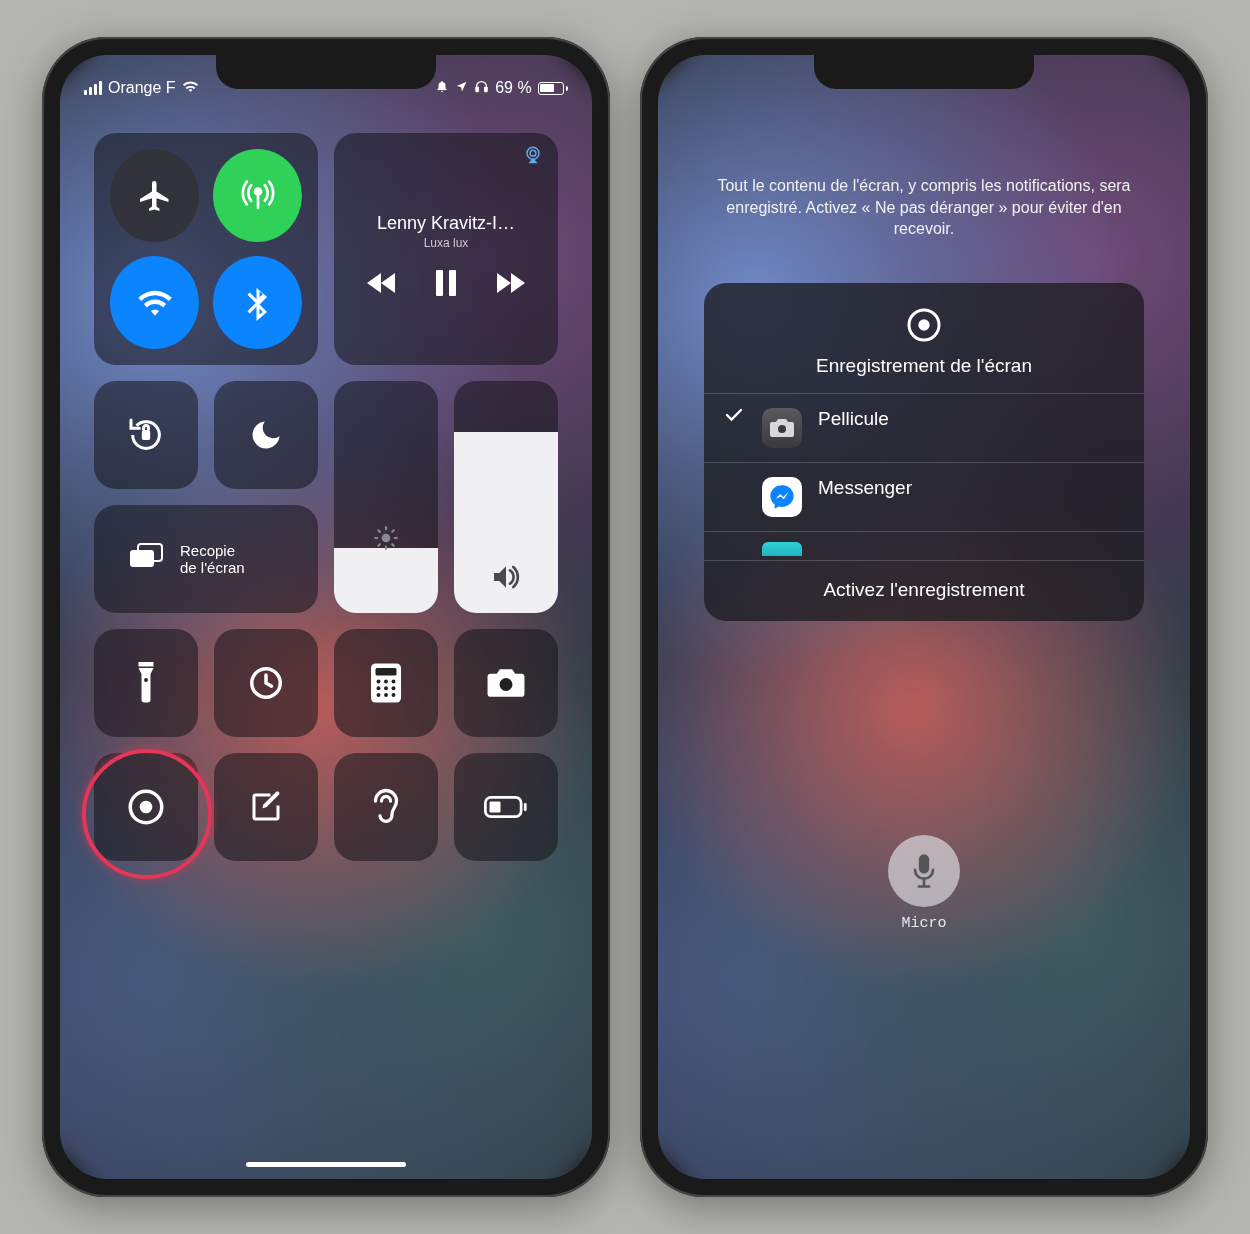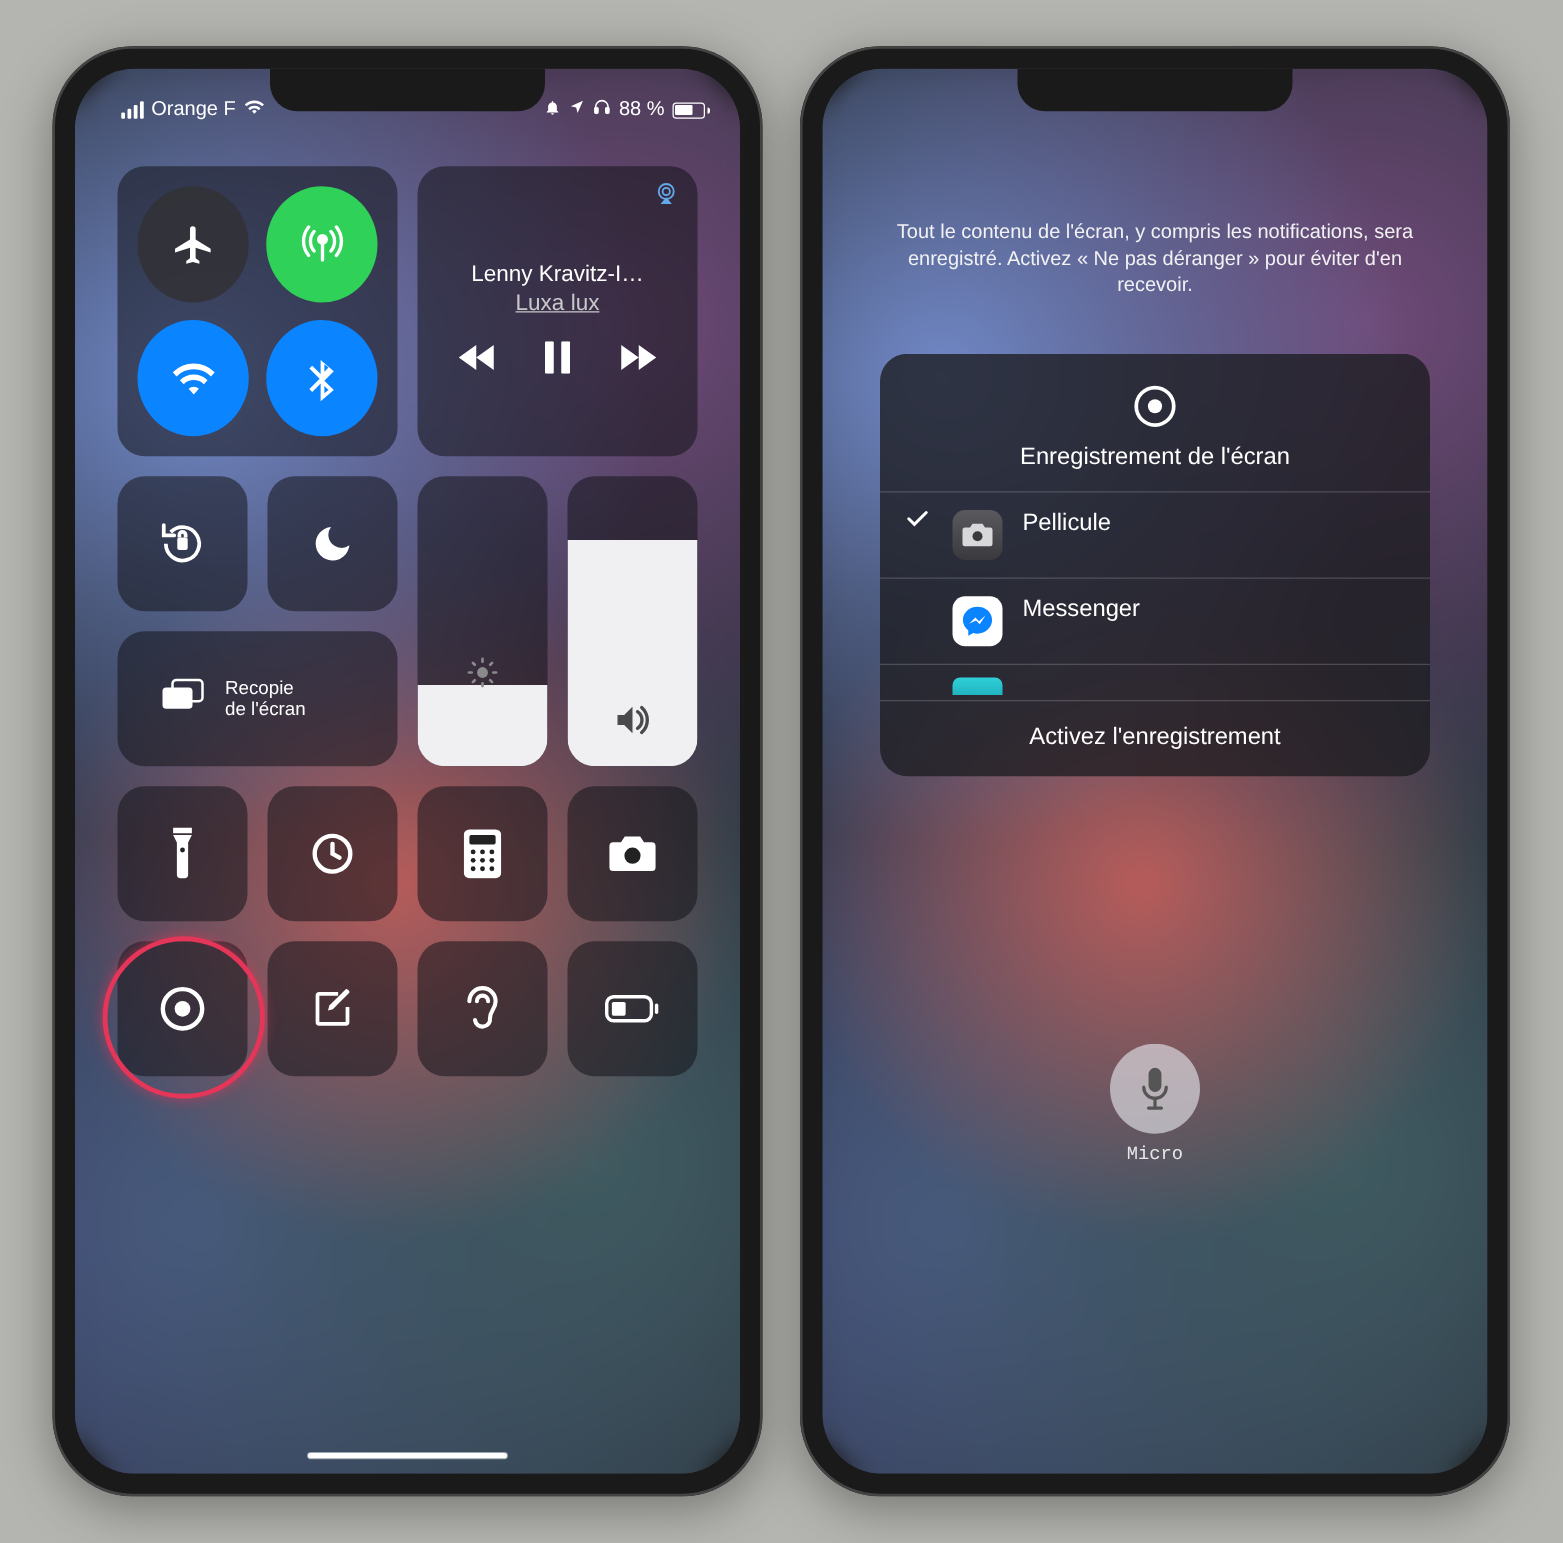--- a/index.html
+++ b/index.html
@@ -52,21 +52,21 @@
   .cc-overlay {
     position: absolute;
     inset: 0;
     backdrop-filter: blur(8px);
   }
 
   
   .statusbar {
     position: absolute;
     top: 18px;
-    left: 13px; right: 0;
+    left: 0; right: 0;
     height: 30px;
     display: flex;
     justify-content: space-between;
     align-items: center;
     padding: 0 24px;
     font-size: 16px;
     font-weight: 500;
     z-index: 40;
   }
   .statusbar .left, .statusbar .right { display: flex; align-items: center; gap: 6px; }
@@ -115,21 +115,21 @@
     display:flex; align-items:center; justify-content:center;
   }
   .c-dark { background: rgba(50,50,55,.9); }
   .c-green { background:#30d158; }
   .c-blue { background:#0a84ff; }
 
   
   .media { flex-direction:column; padding:16px 14px 6px; justify-content:center; position:relative; }
   .airplay-icn { position:absolute; top:12px; right:14px; opacity:.9; }
   .media-title { font-size:18px; font-weight:500; white-space:nowrap; overflow:hidden; text-overflow:ellipsis; max-width:90%; text-align:center; }
-  .media-sub { font-size:18px; color:#c9c9cc; margin-top:2px;text-decoration:underline; }
+  .media-sub { font-size:12px; color:#c9c9cc; margin-top:2px; }
   .media-controls { display:flex; gap:36px; margin-top:20px; align-items:center; }
   .media-controls svg { display:block; }
 
   
   .slider { background: rgba(20,20,25,.55); }
   .slider-fill { position:absolute; left:0; right:0; bottom:0; background:#f0f0f2; height:30%; }
   .slider-fill.vol { height:78%; }
   .slider-icon { position:absolute; left:50%; transform:translateX(-50%); bottom:18px; z-index:2; }
   .slider .dark-icon { color:#5a5a5a; }
   .slider .light-icon { color:#c9c9cc; }
@@ -219,21 +219,21 @@
               <path d="M3 11l18-8-8 18-2-8z"></path>
             </svg>
         </span>
         <span>
           <svg width="15" height="15" viewBox="0 0 24 24" fill="none" stroke="#fff" stroke-width="2">
               <path d="M4 14v-2a8 8 0 0 1 16 0v2"></path>
               <rect x="3" y="13" width="4" height="7" rx="1" fill="#fff"></rect>
               <rect x="17" y="13" width="4" height="7" rx="1" fill="#fff"></rect>
             </svg>
         </span>
-        <span>88 %</span>
+        <span>69 %</span>
         <span class="battery">
             <span class="batt-body"></span>
             <span class="batt-tip"></span>
           </span>
       </div>
     </div>
 
     <div class="cc">
 
       <div class="module mod-2x2">

